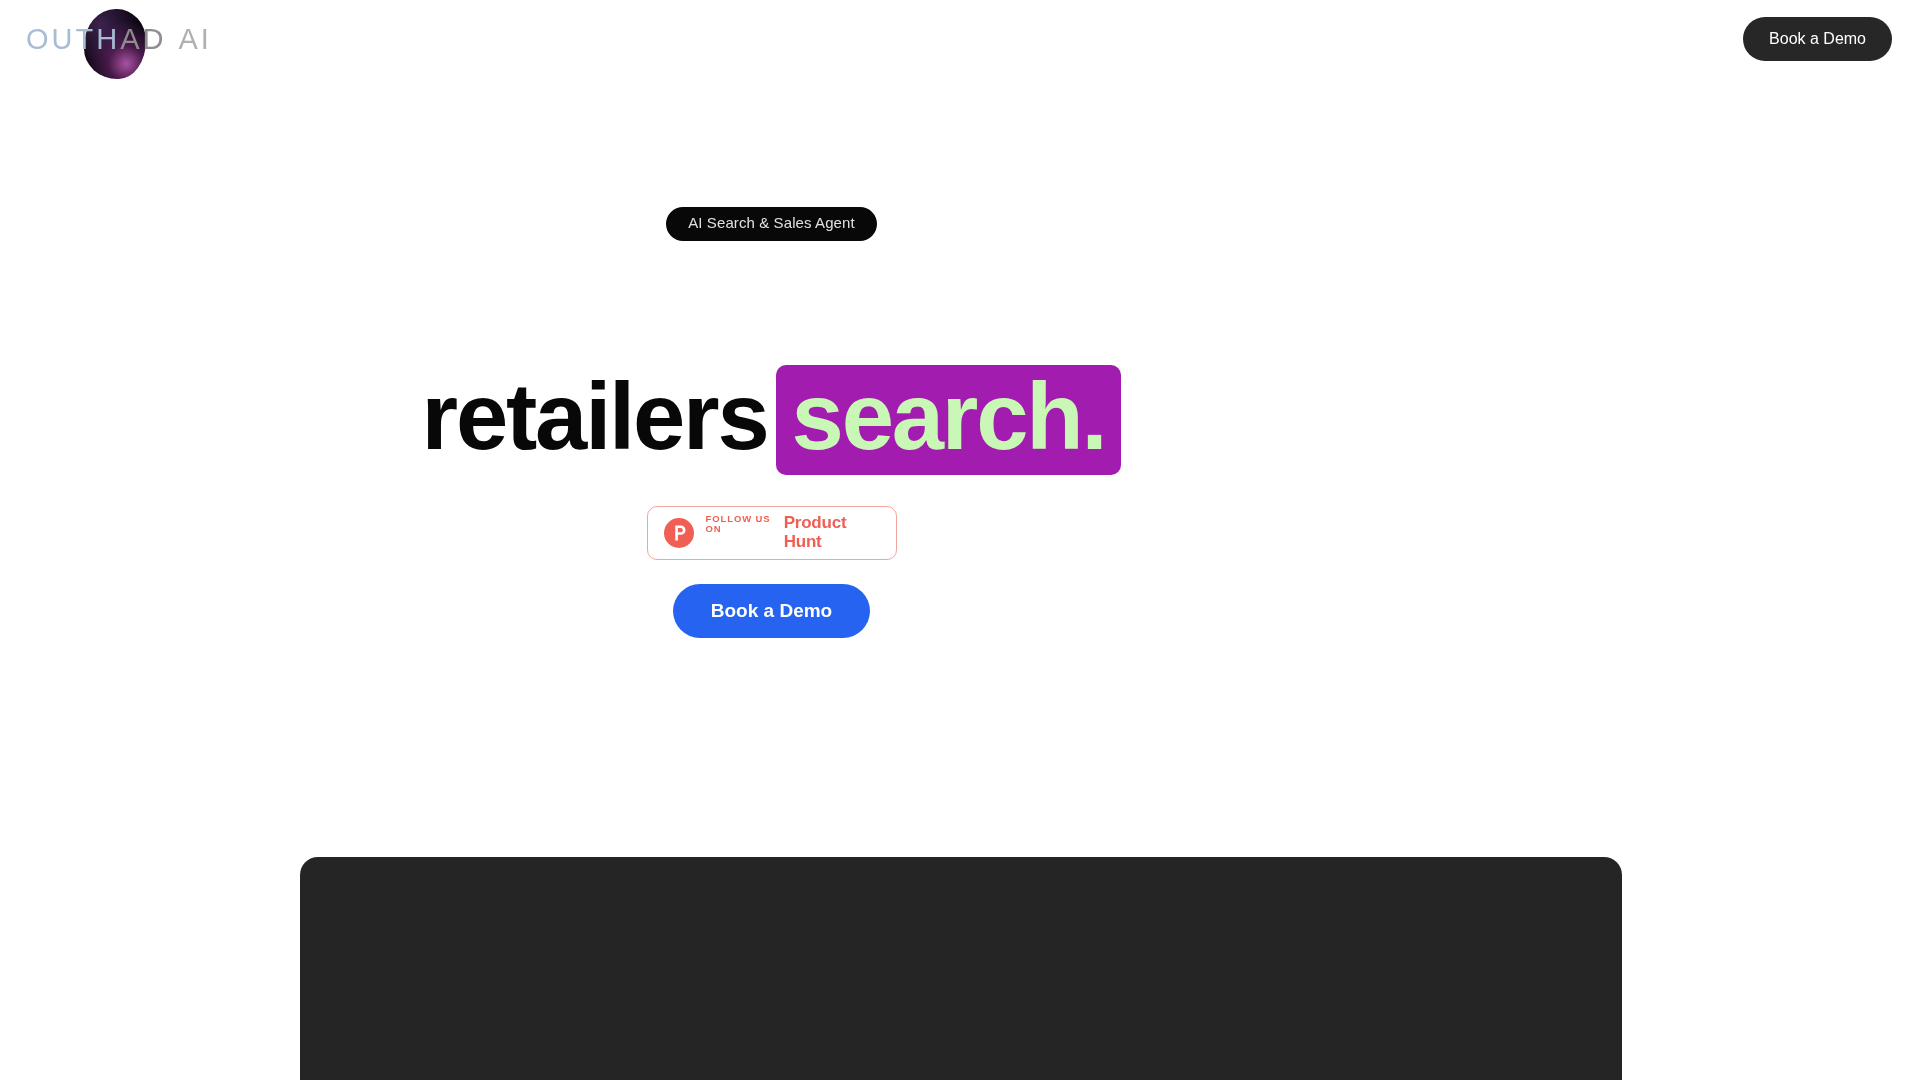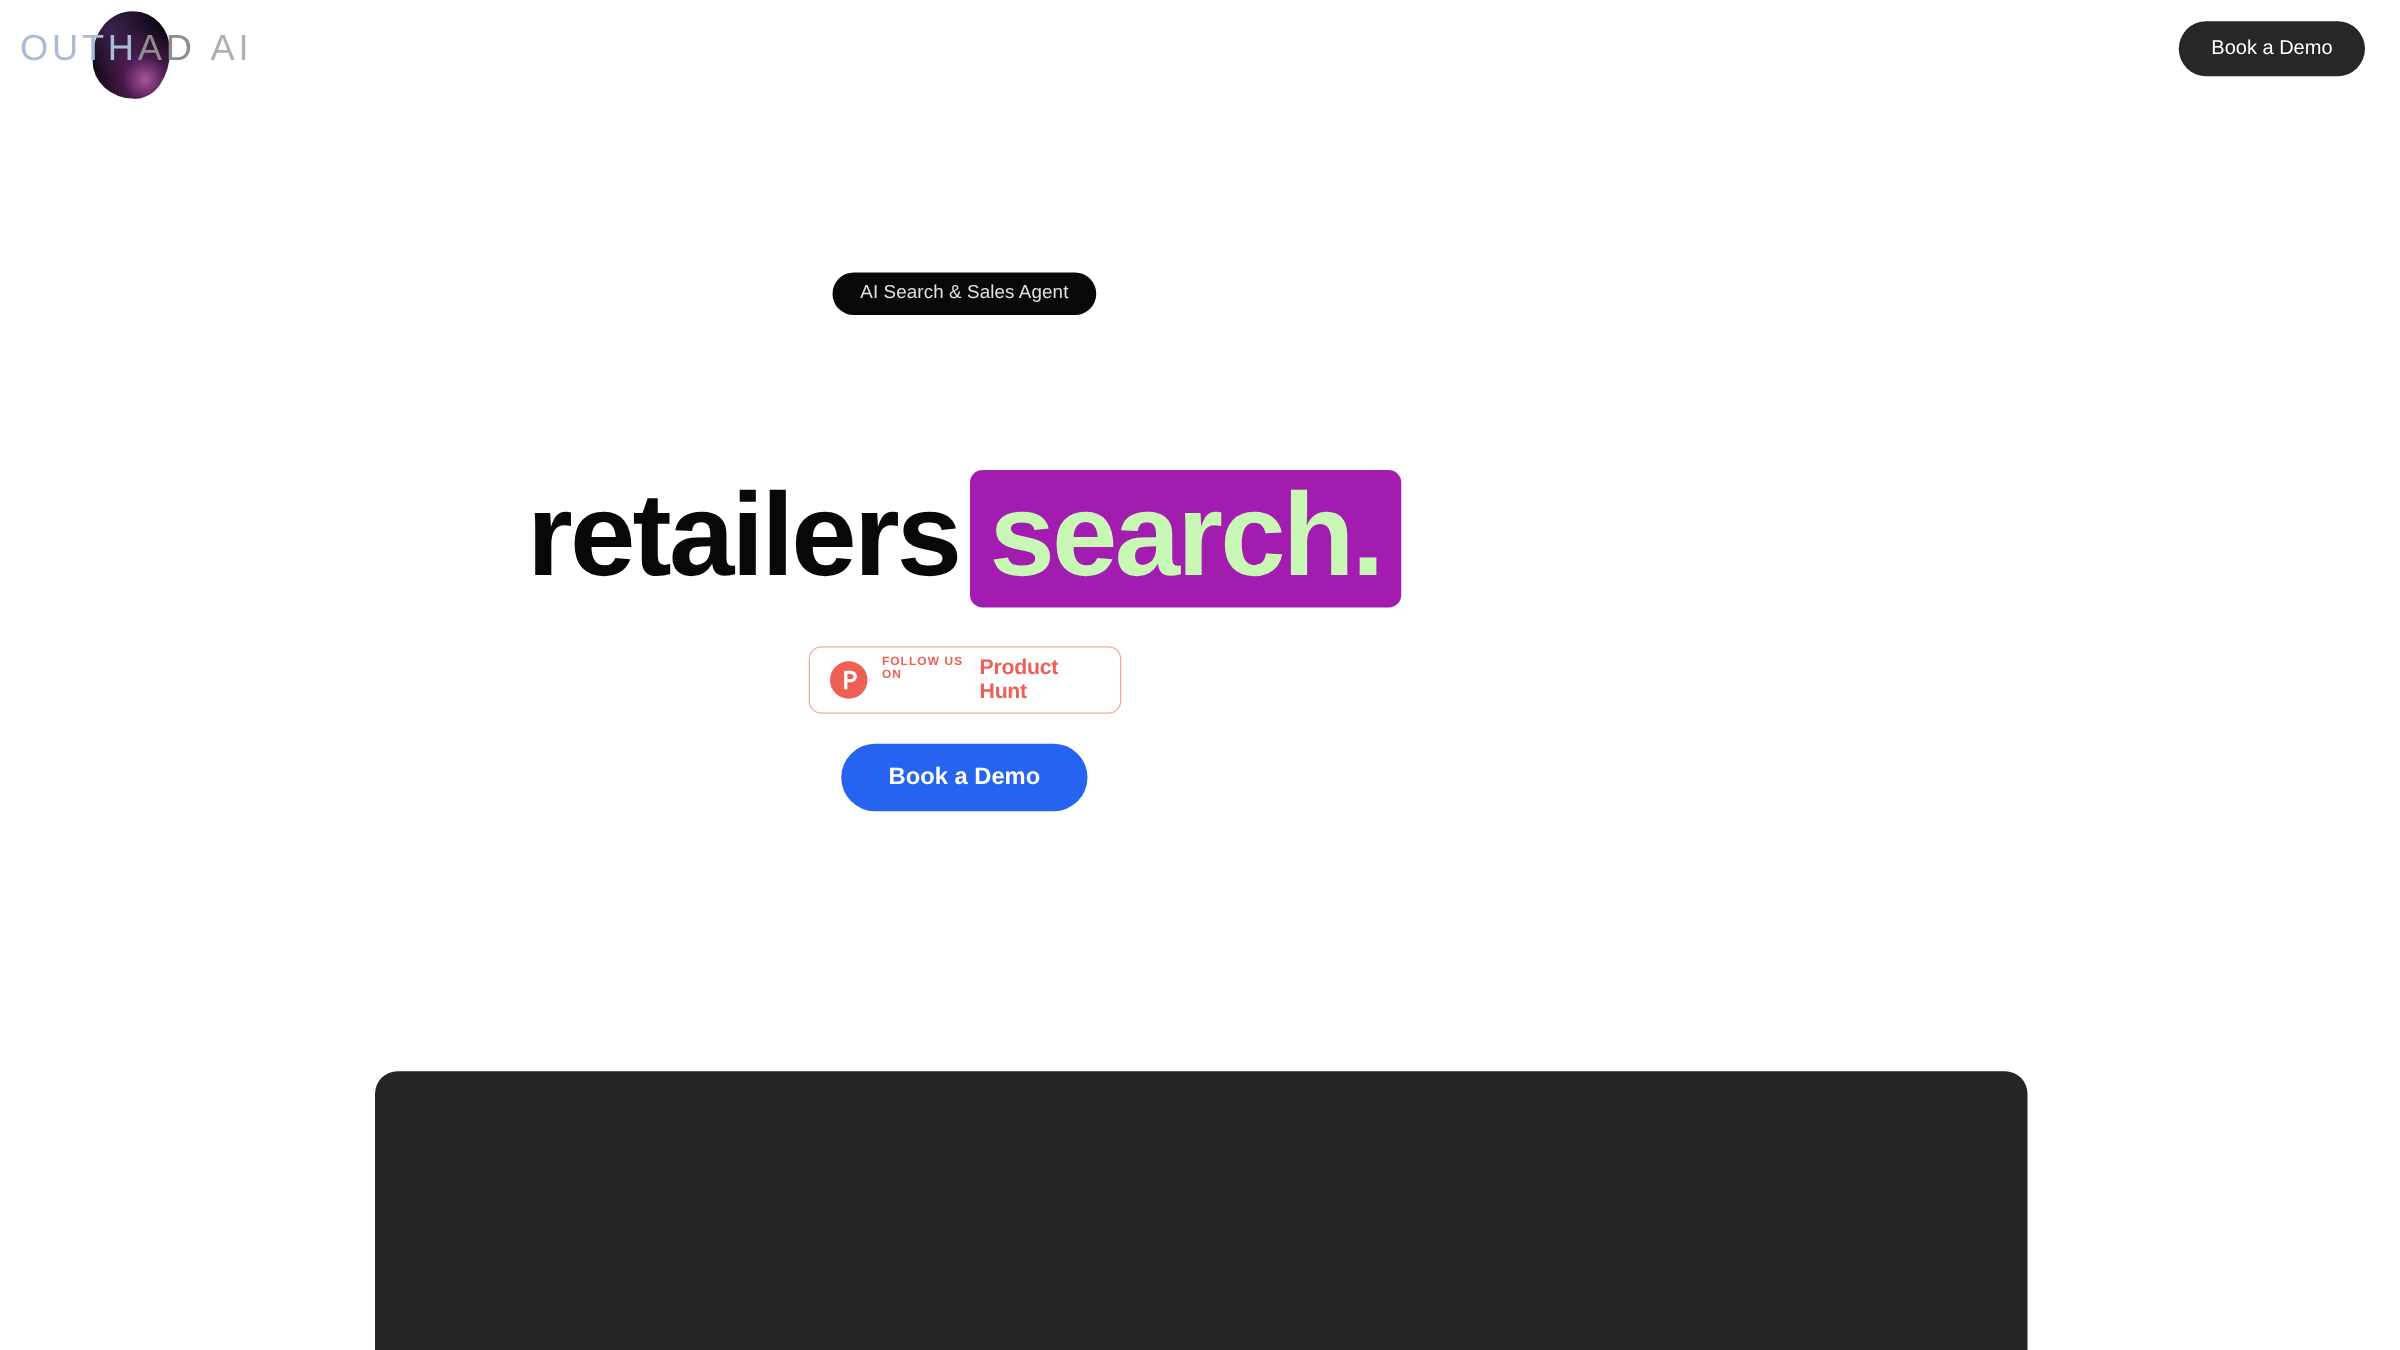--- a/index.html
+++ b/index.html
@@ -20,21 +20,21 @@
   
   .site-header {
     position: absolute;
     top: 0;
     left: 0;
     width: 1920px;
     height: 78px;
     display: flex;
     align-items: center;
     justify-content: space-between;
-    padding: 0 28px 0 12px;
+    padding: 0 28px 0 22px;
     z-index: 10;
   }
 
   .brand {
     position: relative;
     display: flex;
     align-items: center;
     height: 62px;
     width: 240px;
     cursor: pointer;
@@ -78,21 +78,21 @@
     font-family: "Liberation Sans", sans-serif;
     padding: 13px 26px;
     cursor: pointer;
     line-height: 1.1;
     white-space: nowrap;
   }
 
   
   .hero {
     position: absolute;
-    top: 11px;
+    top: 0;
     left: 0;
     width: 1543px;
     padding-top: 207px;
     display: flex;
     flex-direction: column;
     align-items: center;
   }
 
   .hero-badge {
     background: #080808;

